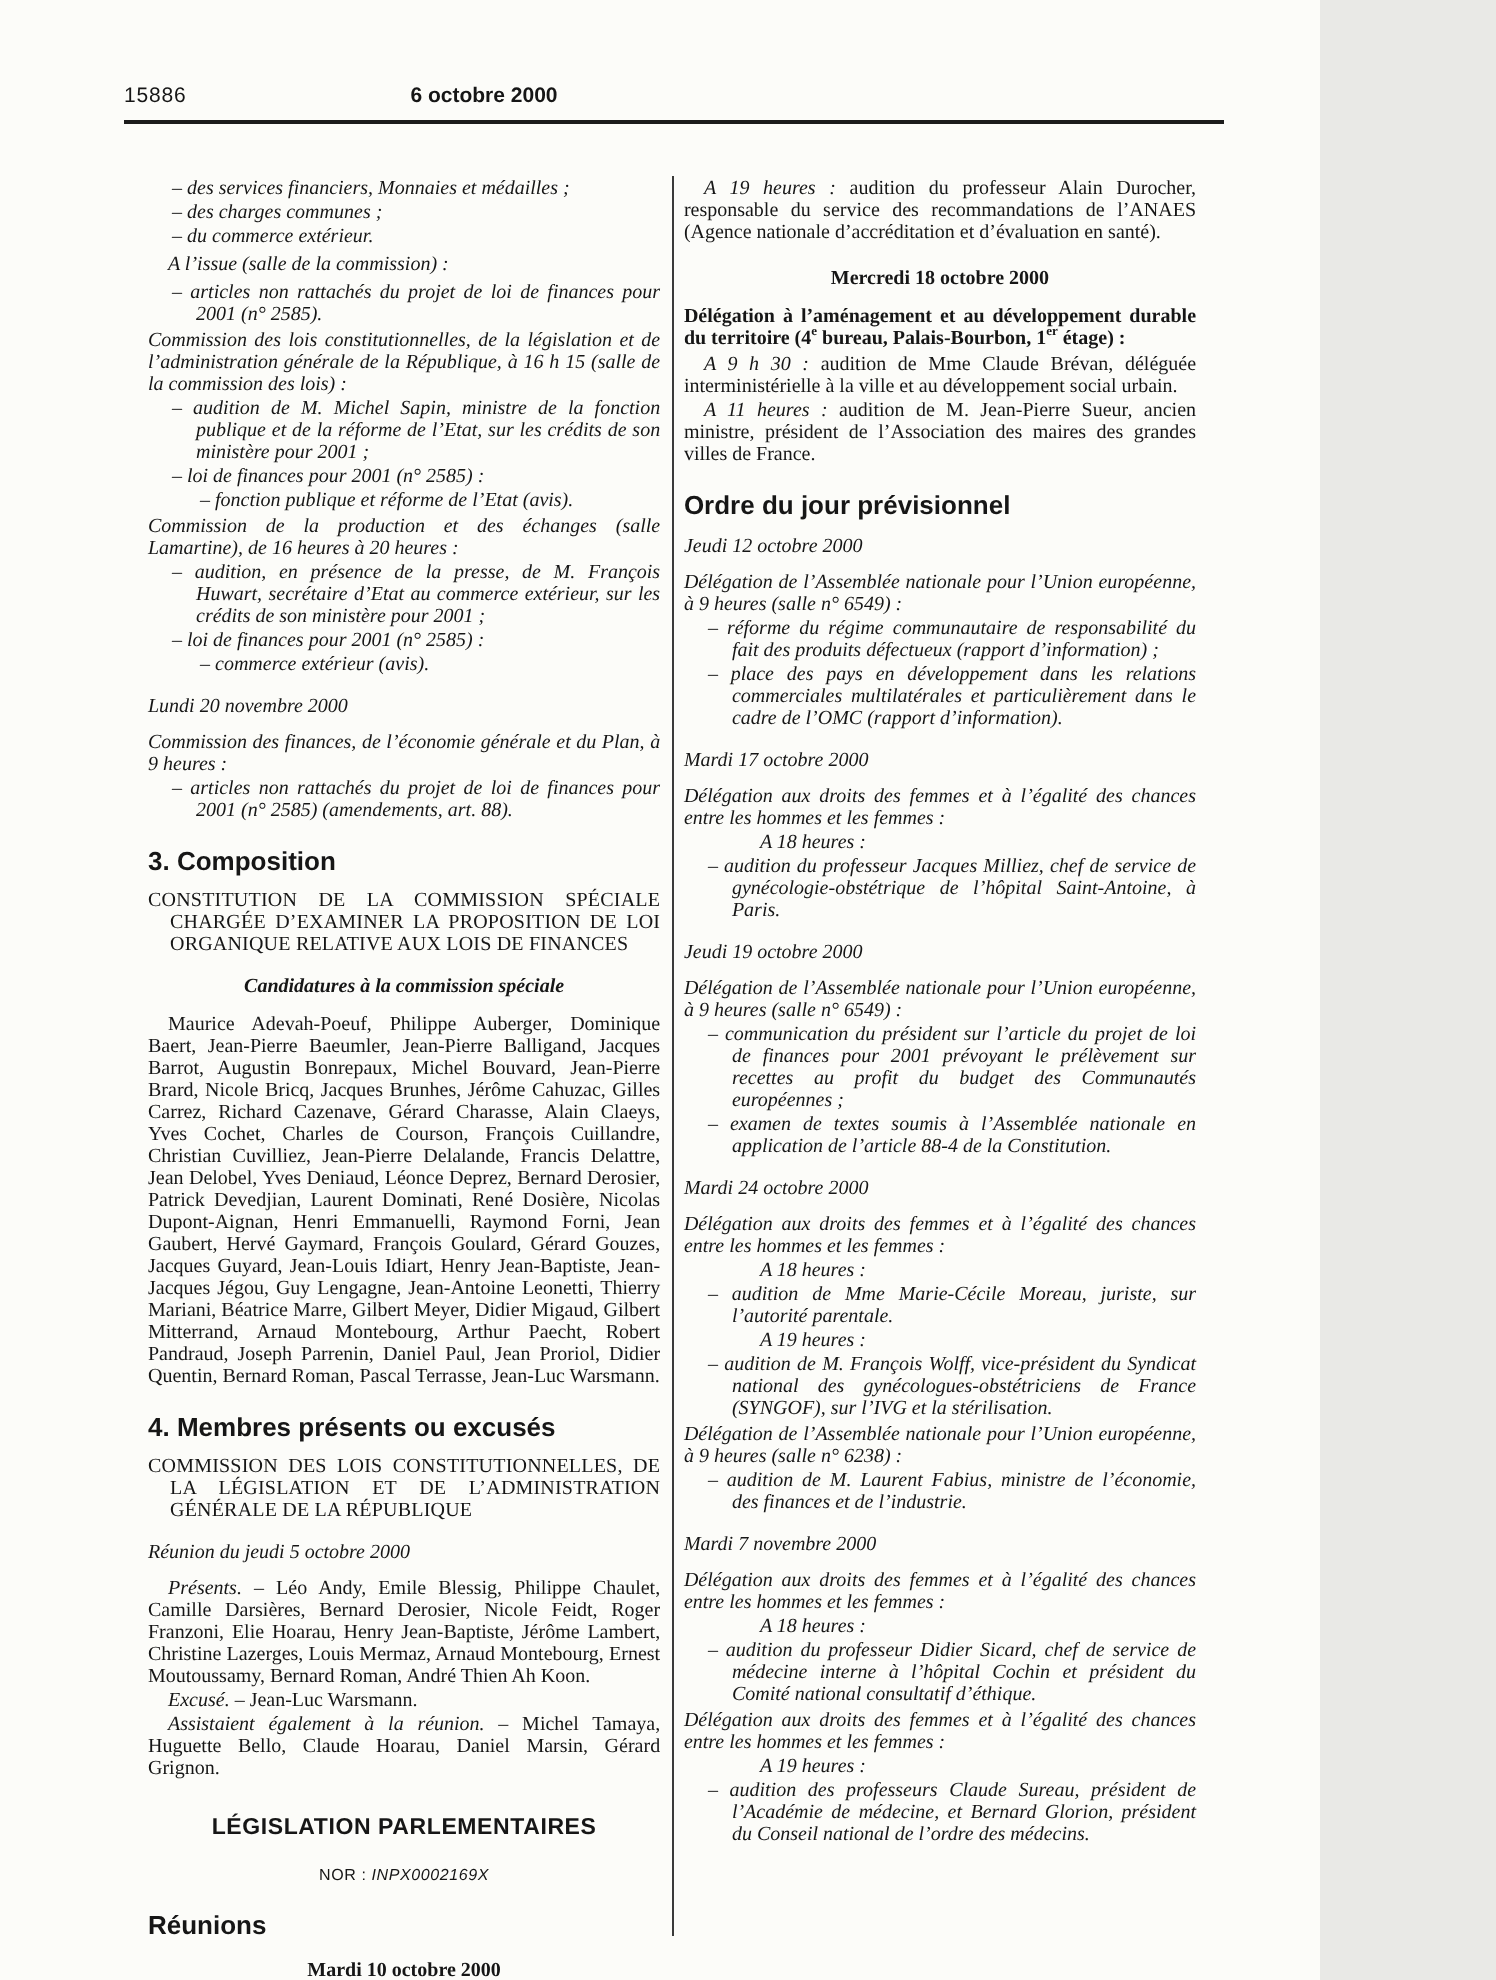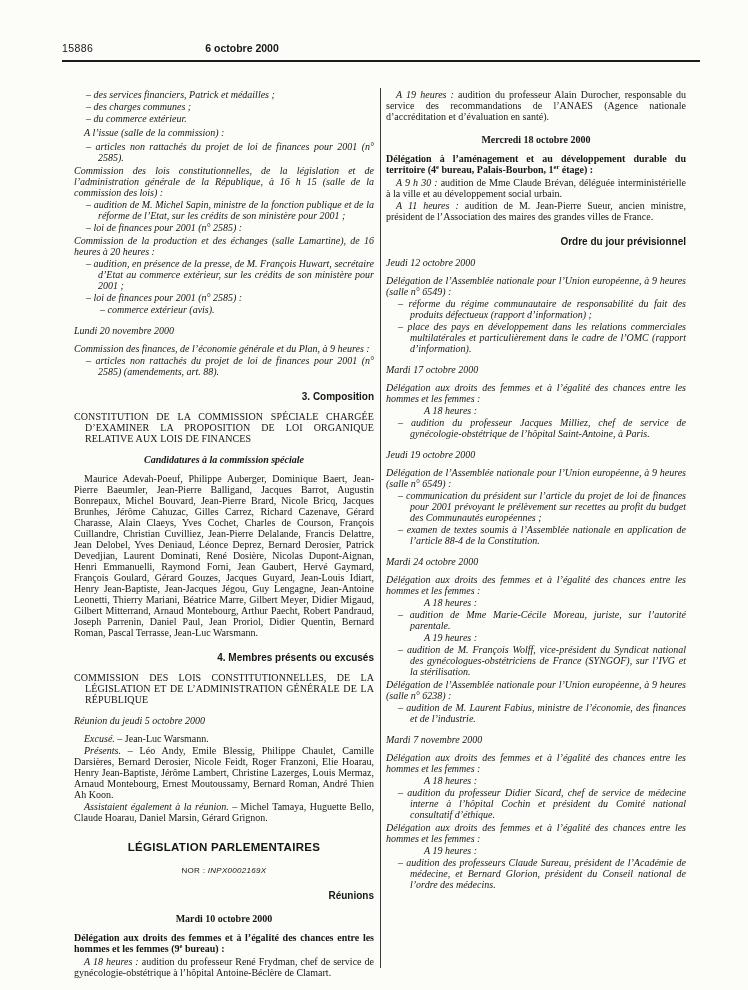--- a/index.html
+++ b/index.html
@@ -1,19 +1,19 @@
 <!DOCTYPE html>
 <html lang="fr"><head>
 <meta charset="utf-8">
 <style>
   html,body{margin:0;padding:0;}
   body{background:#e9e9e6;}
   .page{
     position:relative;
-    width:748px;height:990px;
+    width:660px;height:990px;
     background:#fcfcf9;
     color:#161616;
     font-family:"Liberation Serif", serif;
     font-size:10px;
     overflow:hidden;
     box-sizing:border-box;
   }
   
   .hdr{
     position:absolute;top:42px;left:62px;right:48px;
@@ -38,22 +38,22 @@
   
   p{margin:0;text-align:justify;}
   .s-dash1{padding-left:24px;text-indent:-12px;font-style:italic;margin:1px 0;}
   .s-dash2{padding-left:38px;text-indent:-12px;font-style:italic;margin:1px 0;}
   .s-pflush_i{font-style:italic;margin:2px 0 1px;}
   .s-pindent_i{font-style:italic;text-indent:10px;margin:3px 0;}
   .s-pindent{text-indent:10px;margin:1px 0;}
   .s-center_i{text-align:left;font-style:italic;margin:10px 0 7px;}
   .s-center_bi{text-align:center;font-style:italic;font-weight:bold;margin:10px 0 8px;}
   .s-center_b{text-align:center;font-weight:bold;margin:12px 0 8px;}
-  .s-hsans{text-align:right;font-weight:bold;margin:14px 0 9px;
-           font-family:"Liberation Sans", sans-serif;font-size:10px;}
+  .s-hsans{text-align:left;font-weight:bold;margin:14px 0 9px;
+           font-family:"Liberation Sans", sans-serif;font-size:13px;}
   .s-hsans_lg{text-align:center;font-weight:bold;margin:19px 0 12px;
            font-family:"Liberation Sans", sans-serif;font-size:11.5px;letter-spacing:.3px;}
   .s-pflush_b{font-weight:bold;margin:2px 0;}
   .s-upper{padding-left:11px;text-indent:-11px;margin:3px 0;letter-spacing:.1px;}
   .s-names{text-indent:10px;margin:2px 0;}
   .s-nor{text-align:center;font-size:8px;margin:9px 0 11px;
          font-family:"Liberation Sans", sans-serif;letter-spacing:.3px;}
   .s-time{font-style:italic;padding-left:38px;margin:1px 0;text-align:left;}
   
   .r-i{font-style:italic;}
@@ -65,44 +65,45 @@
 
 <div class="page">
   <div class="hdr">
     <span class="pageno">15886</span>
     <span class="date">6 octobre 2000</span>
   </div>
   <div class="hdr-rule"></div>
 
   <div class="content">
     <div class="col">
-        <p class="s-dash1"><span>– des services financiers, Patrick et médailles ;</span></p>
+        <p class="s-dash1"><span>– des services financiers, Monnaies et médailles ;</span></p>
         <p class="s-dash1"><span>– des charges communes ;</span></p>
         <p class="s-dash1"><span>– du commerce extérieur.</span></p>
         <p class="s-pindent_i"><span>A l’issue (salle de la commission) :</span></p>
         <p class="s-dash1"><span>– articles non rattachés du projet de loi de finances pour 2001 (n° 2585).</span></p>
         <p class="s-pflush_i"><span>Commission des lois constitutionnelles, de la législation et de l’administration générale de la République, à 16 h 15 (salle de la commission des lois) :</span></p>
         <p class="s-dash1"><span>– audition de M. Michel Sapin, ministre de la fonction publique et de la réforme de l’Etat, sur les crédits de son ministère pour 2001 ;</span></p>
         <p class="s-dash1"><span>– loi de finances pour 2001 (n° 2585) :</span></p>
+        <p class="s-dash2"><span>– fonction publique et réforme de l’Etat (avis).</span></p>
         <p class="s-pflush_i"><span>Commission de la production et des échanges (salle Lamartine), de 16 heures à 20 heures :</span></p>
         <p class="s-dash1"><span>– audition, en présence de la presse, de M. François Huwart, secrétaire d’Etat au commerce extérieur, sur les crédits de son ministère pour 2001 ;</span></p>
         <p class="s-dash1"><span>– loi de finances pour 2001 (n° 2585) :</span></p>
         <p class="s-dash2"><span>– commerce extérieur (avis).</span></p>
         <p class="s-center_i"><span>Lundi 20 novembre 2000</span></p>
         <p class="s-pflush_i"><span>Commission des finances, de l’économie générale et du Plan, à 9 heures :</span></p>
         <p class="s-dash1"><span>– articles non rattachés du projet de loi de finances pour 2001 (n° 2585) (amendements, art. 88).</span></p>
         <p class="s-hsans"><span>3. Composition</span></p>
         <p class="s-upper"><span>CONSTITUTION DE LA COMMISSION SPÉCIALE CHARGÉE D’EXAMINER LA PROPOSITION DE LOI ORGANIQUE RELATIVE AUX LOIS DE FINANCES</span></p>
         <p class="s-center_bi"><span>Candidatures à la commission spéciale</span></p>
         <p class="s-names"><span>Maurice Adevah-Poeuf, Philippe Auberger, Dominique Baert, Jean-Pierre Baeumler, Jean-Pierre Balligand, Jacques Barrot, Augustin Bonrepaux, Michel Bouvard, Jean-Pierre Brard, Nicole Bricq, Jacques Brunhes, Jérôme Cahuzac, Gilles Carrez, Richard Cazenave, Gérard Charasse, Alain Claeys, Yves Cochet, Charles de Courson, François Cuillandre, Christian Cuvilliez, Jean-Pierre Delalande, Francis Delattre, Jean Delobel, Yves Deniaud, Léonce Deprez, Bernard Derosier, Patrick Devedjian, Laurent Dominati, René Dosière, Nicolas Dupont-Aignan, Henri Emmanuelli, Raymond Forni, Jean Gaubert, Hervé Gaymard, François Goulard, Gérard Gouzes, Jacques Guyard, Jean-Louis Idiart, Henry Jean-Baptiste, Jean-Jacques Jégou, Guy Lengagne, Jean-Antoine Leonetti, Thierry Mariani, Béatrice Marre, Gilbert Meyer, Didier Migaud, Gilbert Mitterrand, Arnaud Montebourg, Arthur Paecht, Robert Pandraud, Joseph Parrenin, Daniel Paul, Jean Proriol, Didier Quentin, Bernard Roman, Pascal Terrasse, Jean-Luc Warsmann.</span></p>
         <p class="s-hsans"><span>4. Membres présents ou excusés</span></p>
         <p class="s-upper"><span>COMMISSION DES LOIS CONSTITUTIONNELLES, DE LA LÉGISLATION ET DE L’ADMINISTRATION GÉNÉRALE DE LA RÉPUBLIQUE</span></p>
         <p class="s-center_i"><span>Réunion du jeudi 5 octobre 2000</span></p>
+        <p class="s-pindent"><span class="r-i">Présents.</span><span> – Léo Andy, Emile Blessig, Philippe Chaulet, Camille Darsières, Bernard Derosier, Nicole Feidt, Roger Franzoni, Elie Hoarau, Henry Jean-Baptiste, Jérôme Lambert, Christine Lazerges, Louis Mermaz, Arnaud Montebourg, Ernest Moutoussamy, Bernard Roman, André Thien Ah Koon.</span></p>
         <p class="s-pindent"><span class="r-i">Excusé.</span><span> – Jean-Luc Warsmann.</span></p>
-        <p class="s-pindent"><span class="r-i">Présents.</span><span> – Léo Andy, Emile Blessig, Philippe Chaulet, Camille Darsières, Bernard Derosier, Nicole Feidt, Roger Franzoni, Elie Hoarau, Henry Jean-Baptiste, Jérôme Lambert, Christine Lazerges, Louis Mermaz, Arnaud Montebourg, Ernest Moutoussamy, Bernard Roman, André Thien Ah Koon.</span></p>
         <p class="s-pindent"><span class="r-i">Assistaient également à la réunion.</span><span> – Michel Tamaya, Huguette Bello, Claude Hoarau, Daniel Marsin, Gérard Grignon.</span></p>
         <p class="s-hsans_lg"><span>LÉGISLATION PARLEMENTAIRES</span></p>
         <p class="s-nor"><span>NOR : </span><span class="r-nor-val">INPX0002169X</span></p>
         <p class="s-hsans"><span>Réunions</span></p>
         <p class="s-center_b"><span>Mardi 10 octobre 2000</span></p>
         <p class="s-pflush_b"><span>Délégation aux droits des femmes et à l’égalité des chances entre les hommes et les femmes (9</span><span class="r-sup">e</span><span> bureau) :</span></p>
         <p class="s-pindent"><span class="r-i">A 18 heures :</span><span> audition du professeur René Frydman, chef de service de gynécologie-obstétrique à l’hôpital Antoine-Béclère de Clamart.</span></p>
       </div>
     <div class="divider"></div>
     <div class="col">

